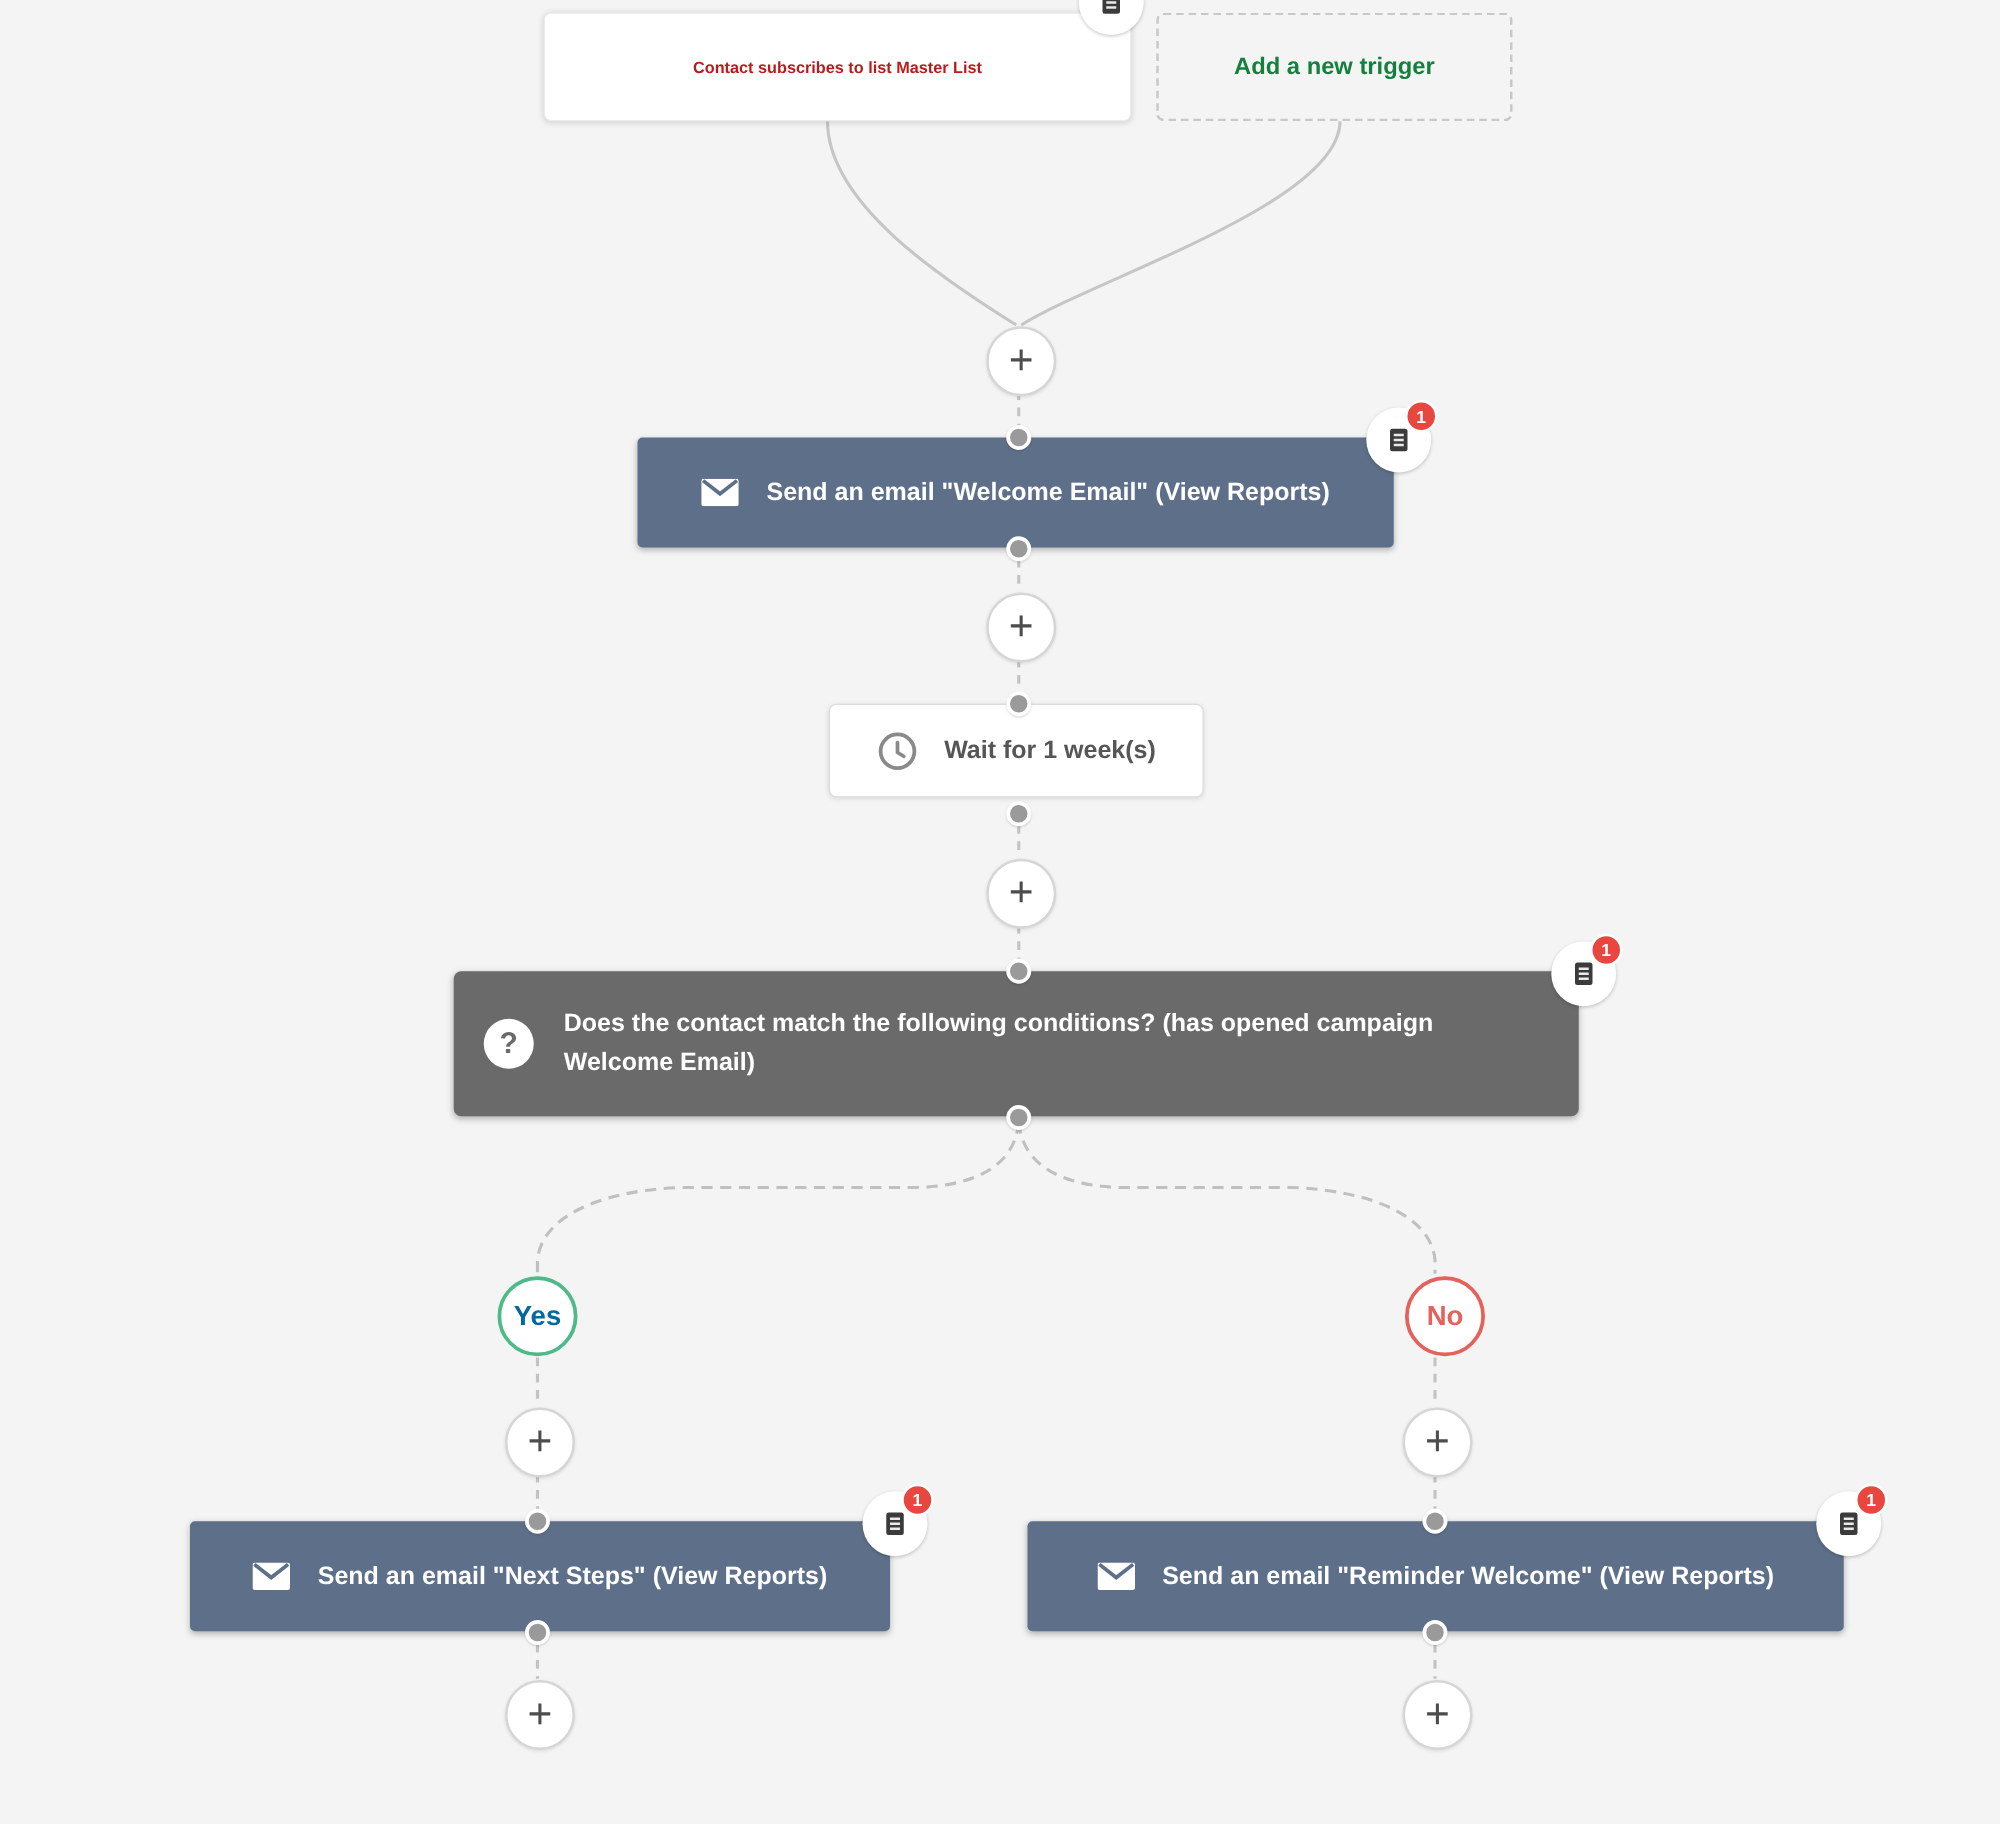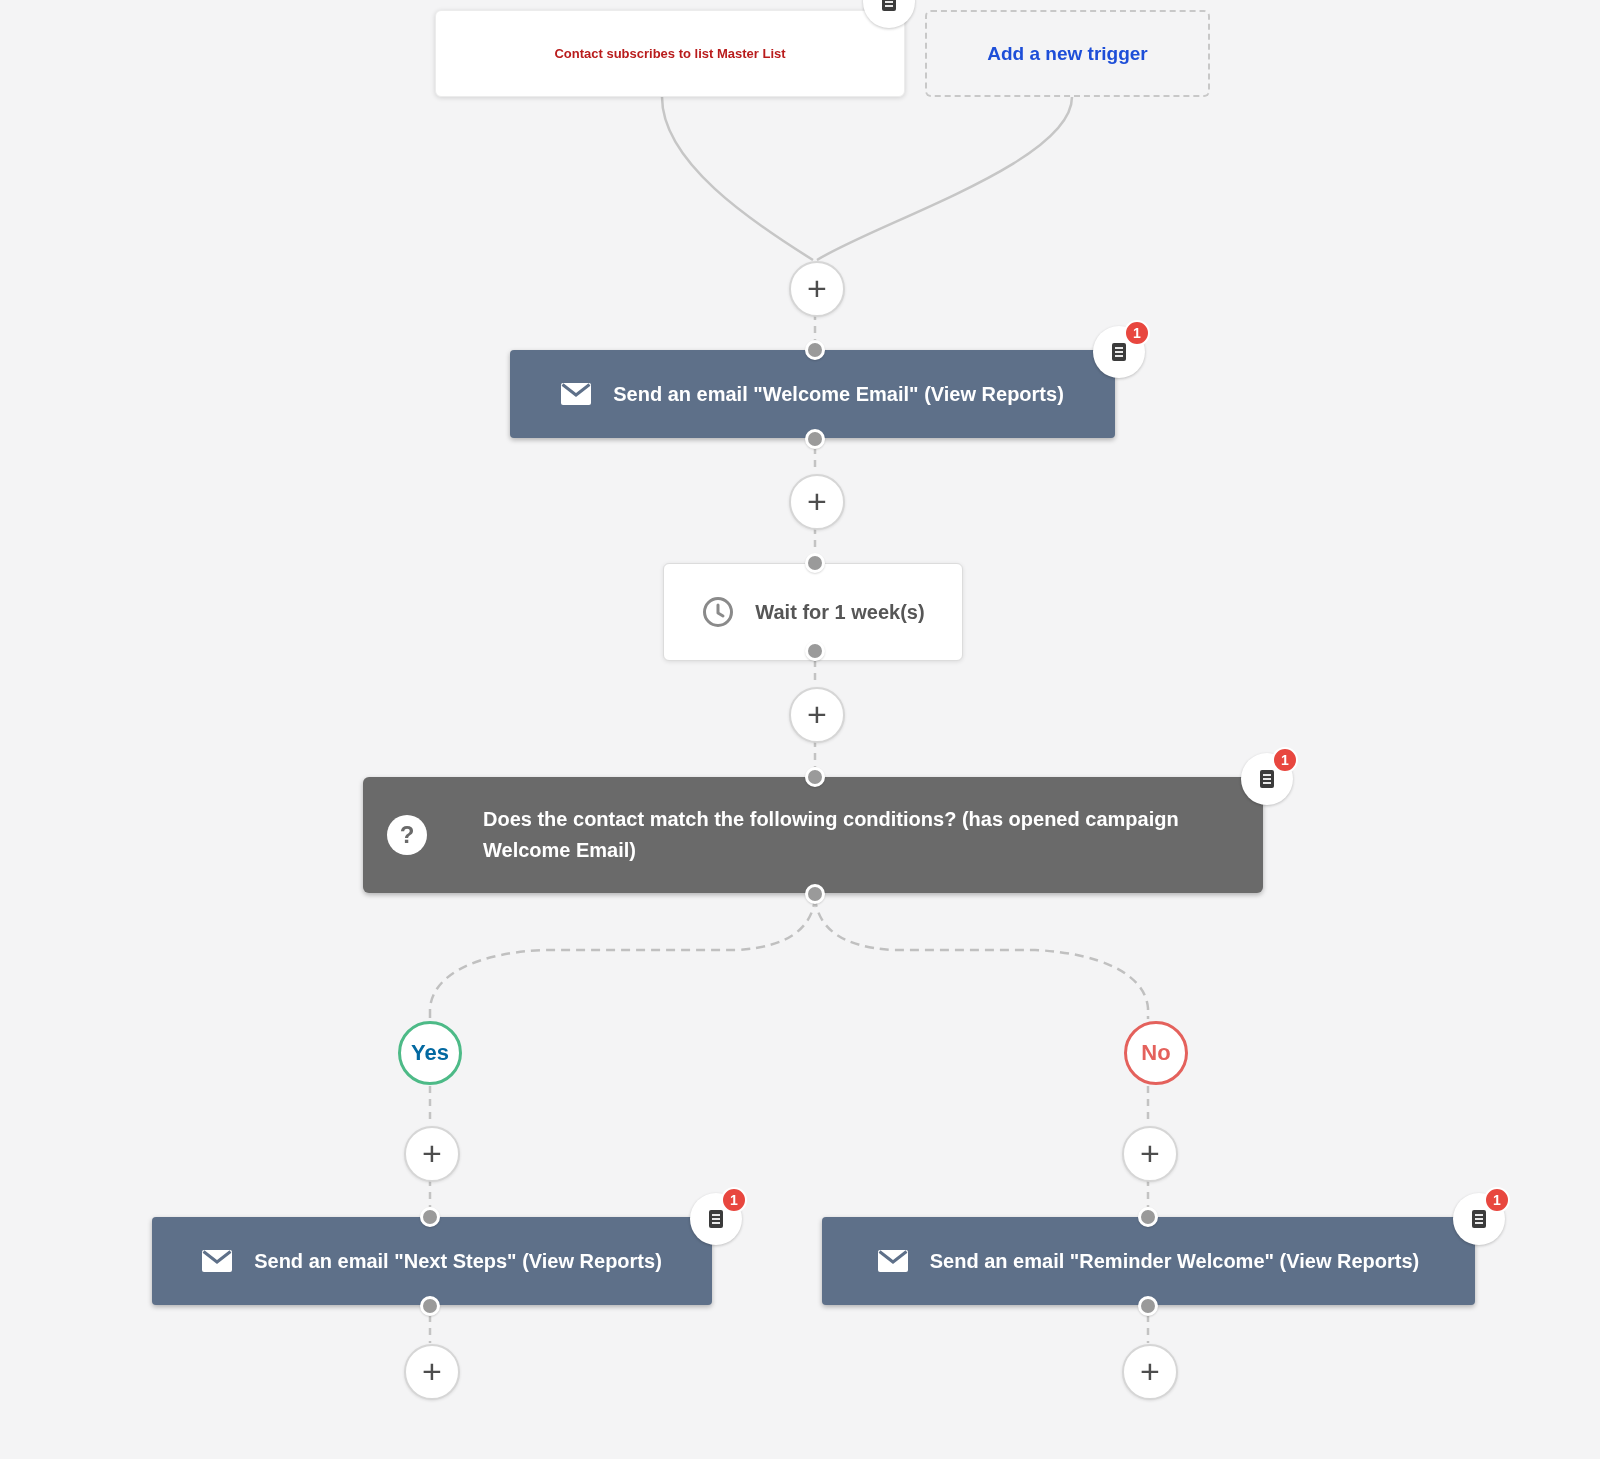--- a/index.html
+++ b/index.html
@@ -6,32 +6,32 @@
   body{font-family:"Liberation Sans","DejaVu Sans",sans-serif;background:#f4f4f5;}
   .canvas{position:relative;width:1600px;height:1459px;overflow:hidden;background:#f4f4f5;}
 
   .wires{position:absolute;left:0;top:0;z-index:1;}
 
   .node{position:absolute;box-sizing:border-box;display:flex;align-items:center;justify-content:center;z-index:2;}
 
   .trigger-node{background:#ffffff;border:1px solid #ececec;border-radius:6px;
     box-shadow:0 1px 5px rgba(0,0,0,0.14);color:#b91c1c;font-weight:700;font-size:13px;}
   .add-trigger{background:transparent;border:2px dashed #c8c8c8;border-radius:6px;
-    color:#1d4ed8;font-weight:700;font-size:19px;cursor:pointer;}
+    color:#15803d;font-weight:700;font-size:19px;cursor:pointer;}
 
   .email-node{background:#5e7089;border-radius:4px;box-shadow:0 2px 5px rgba(0,0,0,0.28);
     color:#ffffff;font-weight:700;font-size:20px;gap:22px;padding:0 24px;cursor:pointer;}
   .email-node .label{white-space:nowrap;}
 
   .wait-node{background:#ffffff;border:1px solid #dcdcdc;border-radius:6px;
     box-shadow:0 1px 4px rgba(0,0,0,0.10);color:#565656;font-weight:700;font-size:20px;gap:20px;cursor:pointer;}
 
   .condition-node{background:#6a6a6a;border-radius:6px;box-shadow:0 2px 5px rgba(0,0,0,0.28);
     color:#ffffff;font-weight:700;font-size:20px;justify-content:flex-start;gap:24px;padding:0 0 0 24px;cursor:pointer;}
-  .condition-node .label{width:730px;line-height:1.55;margin-left:32px;}
+  .condition-node .label{width:730px;line-height:1.55;}
   .q-icon{flex:0 0 auto;width:40px;height:40px;border-radius:50%;background:#ffffff;color:#6a6a6a;
     display:flex;align-items:center;justify-content:center;font-size:24px;font-weight:700;}
 
   .plus-btn{position:absolute;width:52px;height:52px;border-radius:50%;background:#ffffff;
     border:2px solid #d6d6d6;box-shadow:0 1px 3px rgba(0,0,0,0.10);z-index:3;
     display:flex;align-items:center;justify-content:center;cursor:pointer;}
   .plus-btn span{font-size:34px;font-weight:500;color:#4d4d4d;line-height:1;margin-top:-3px;}
 
   .dot{position:absolute;width:14px;height:14px;border-radius:50%;background:#9a9a9a;
     border:3px solid #ffffff;box-shadow:0 1px 2px rgba(0,0,0,0.15);z-index:4;}
@@ -117,21 +117,21 @@
       <span class="count">1</span>
     </div>
   </div>
   <div class="dot" style="left:805px;top:429px;"></div>
 
   <div class="plus-btn" style="left:789px;top:474px;">
     <span>+</span>
   </div>
 
   <div class="dot" style="left:805px;top:553px;"></div>
-  <div class="node wait-node" style="left:663px;top:563px;width:300px;height:98px;">
+  <div class="node wait-node" style="left:663px;top:563px;width:300px;height:75px;">
     <svg class="clock-icon" width="34" height="34" viewBox="0 0 34 34">
       <circle cx="17" cy="17" r="13.5" fill="none" stroke="#8a8a8a" stroke-width="3"></circle>
       <path d="M17,10 L17,18 L22,21" fill="none" stroke="#8a8a8a" stroke-width="3" stroke-linecap="round" stroke-linejoin="round"></path>
     </svg>
     <span class="label">Wait for 1 week(s)</span>
   </div>
   <div class="dot" style="left:805px;top:641px;"></div>
 
   <div class="plus-btn" style="left:789px;top:687px;">
     <span>+</span>

